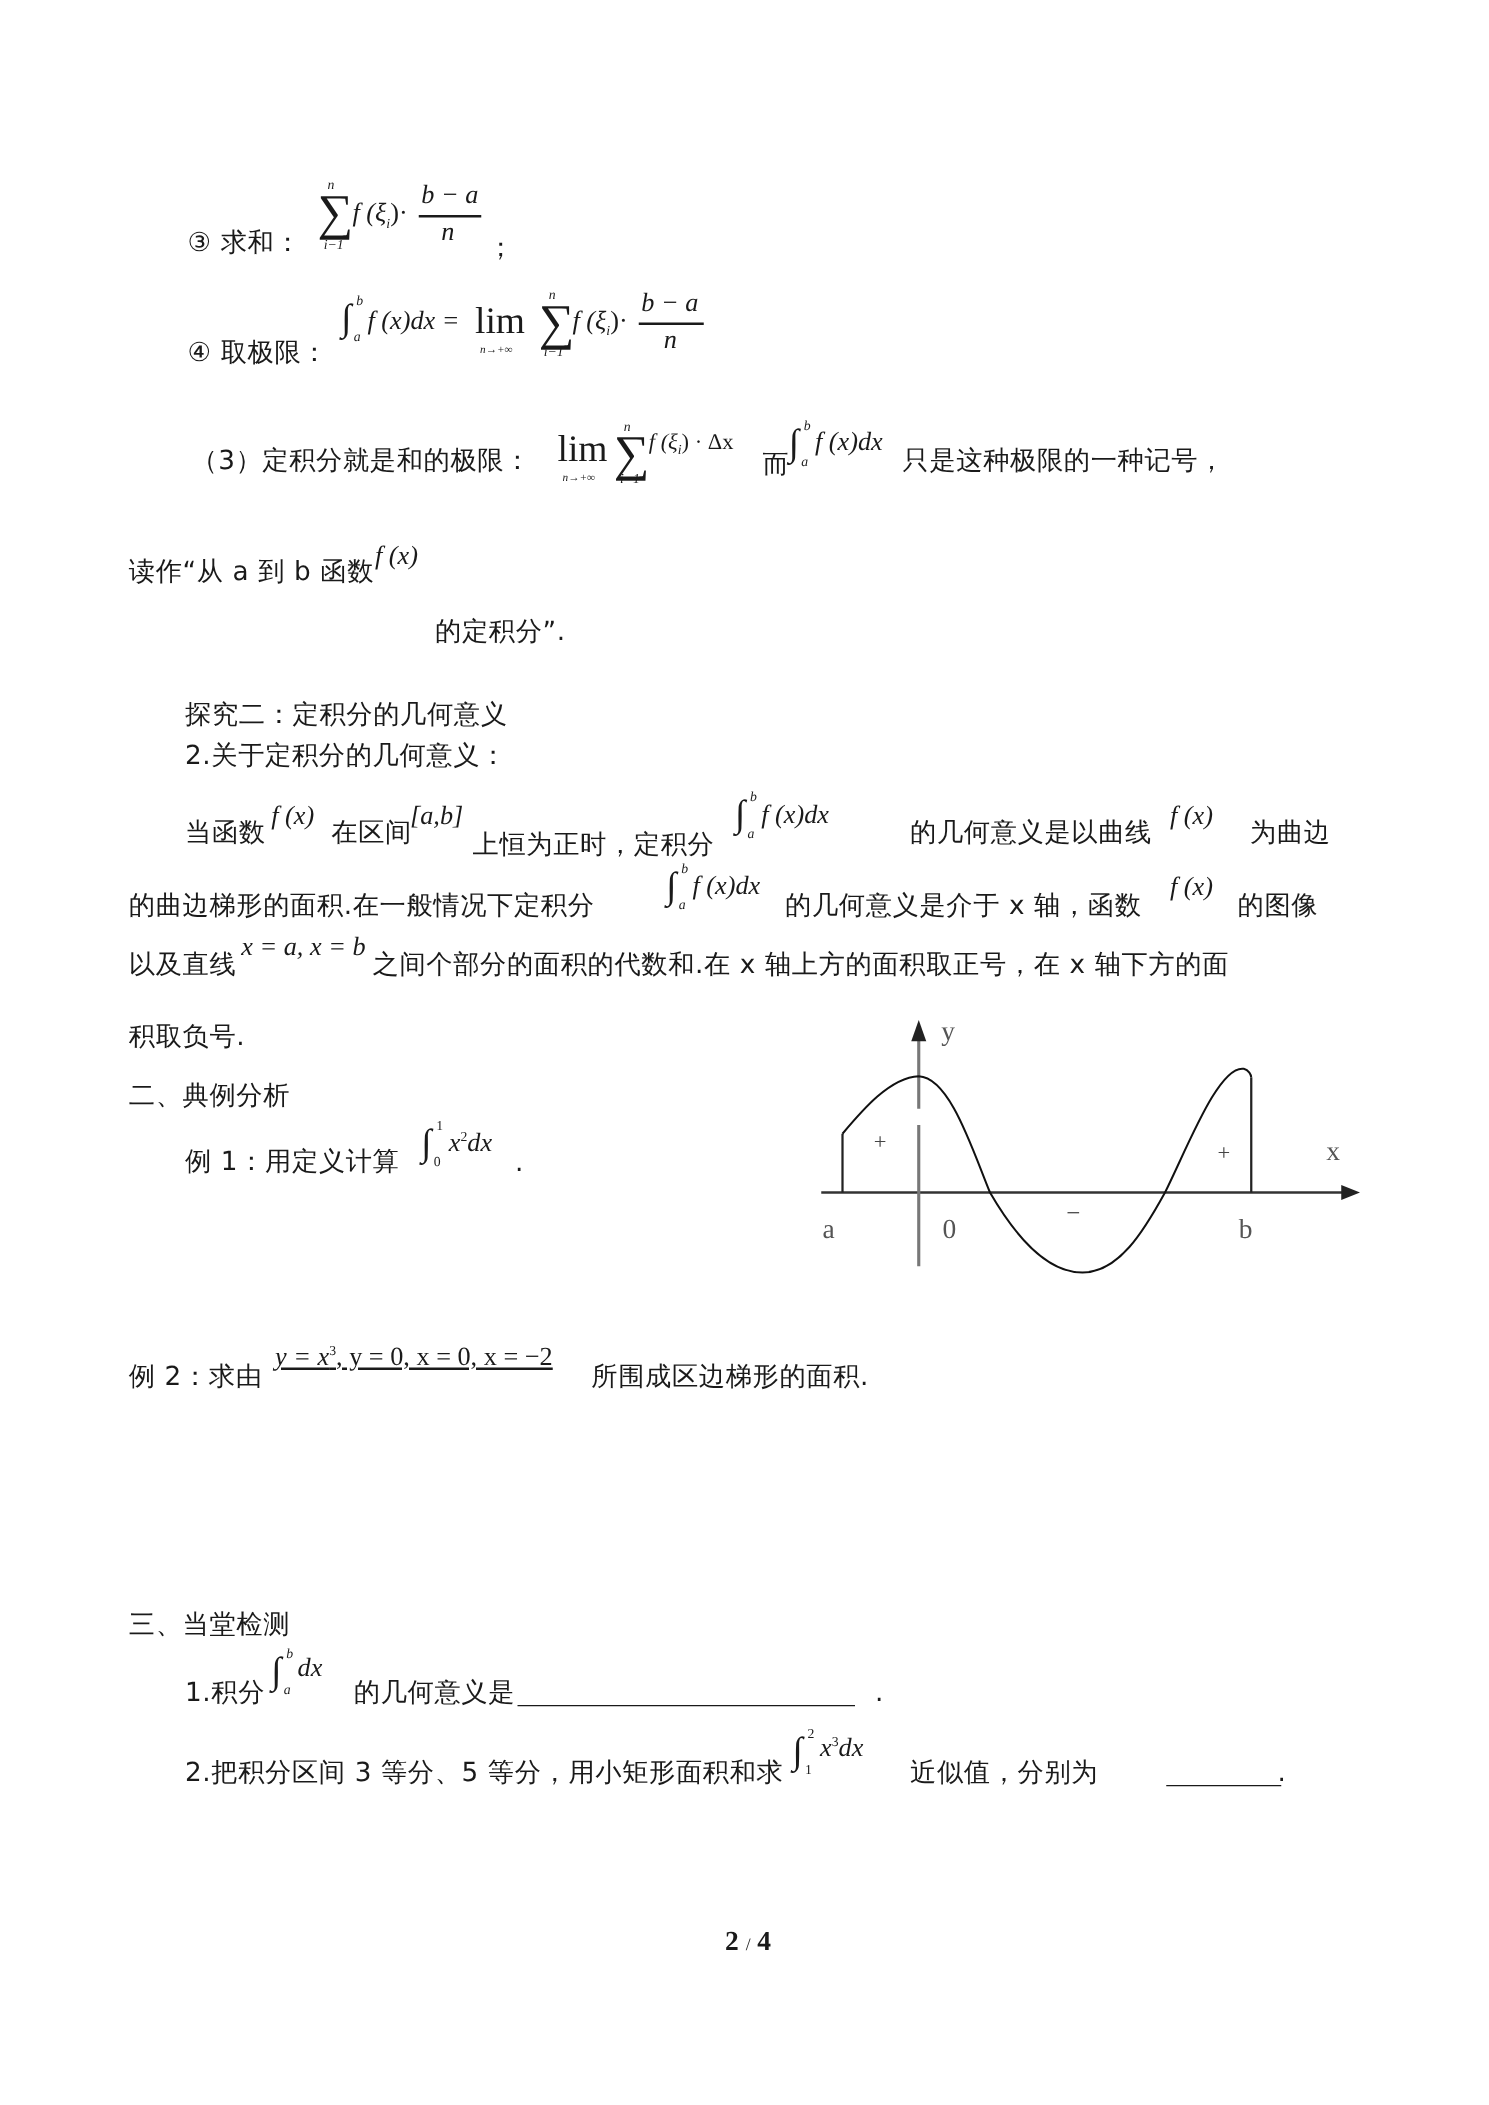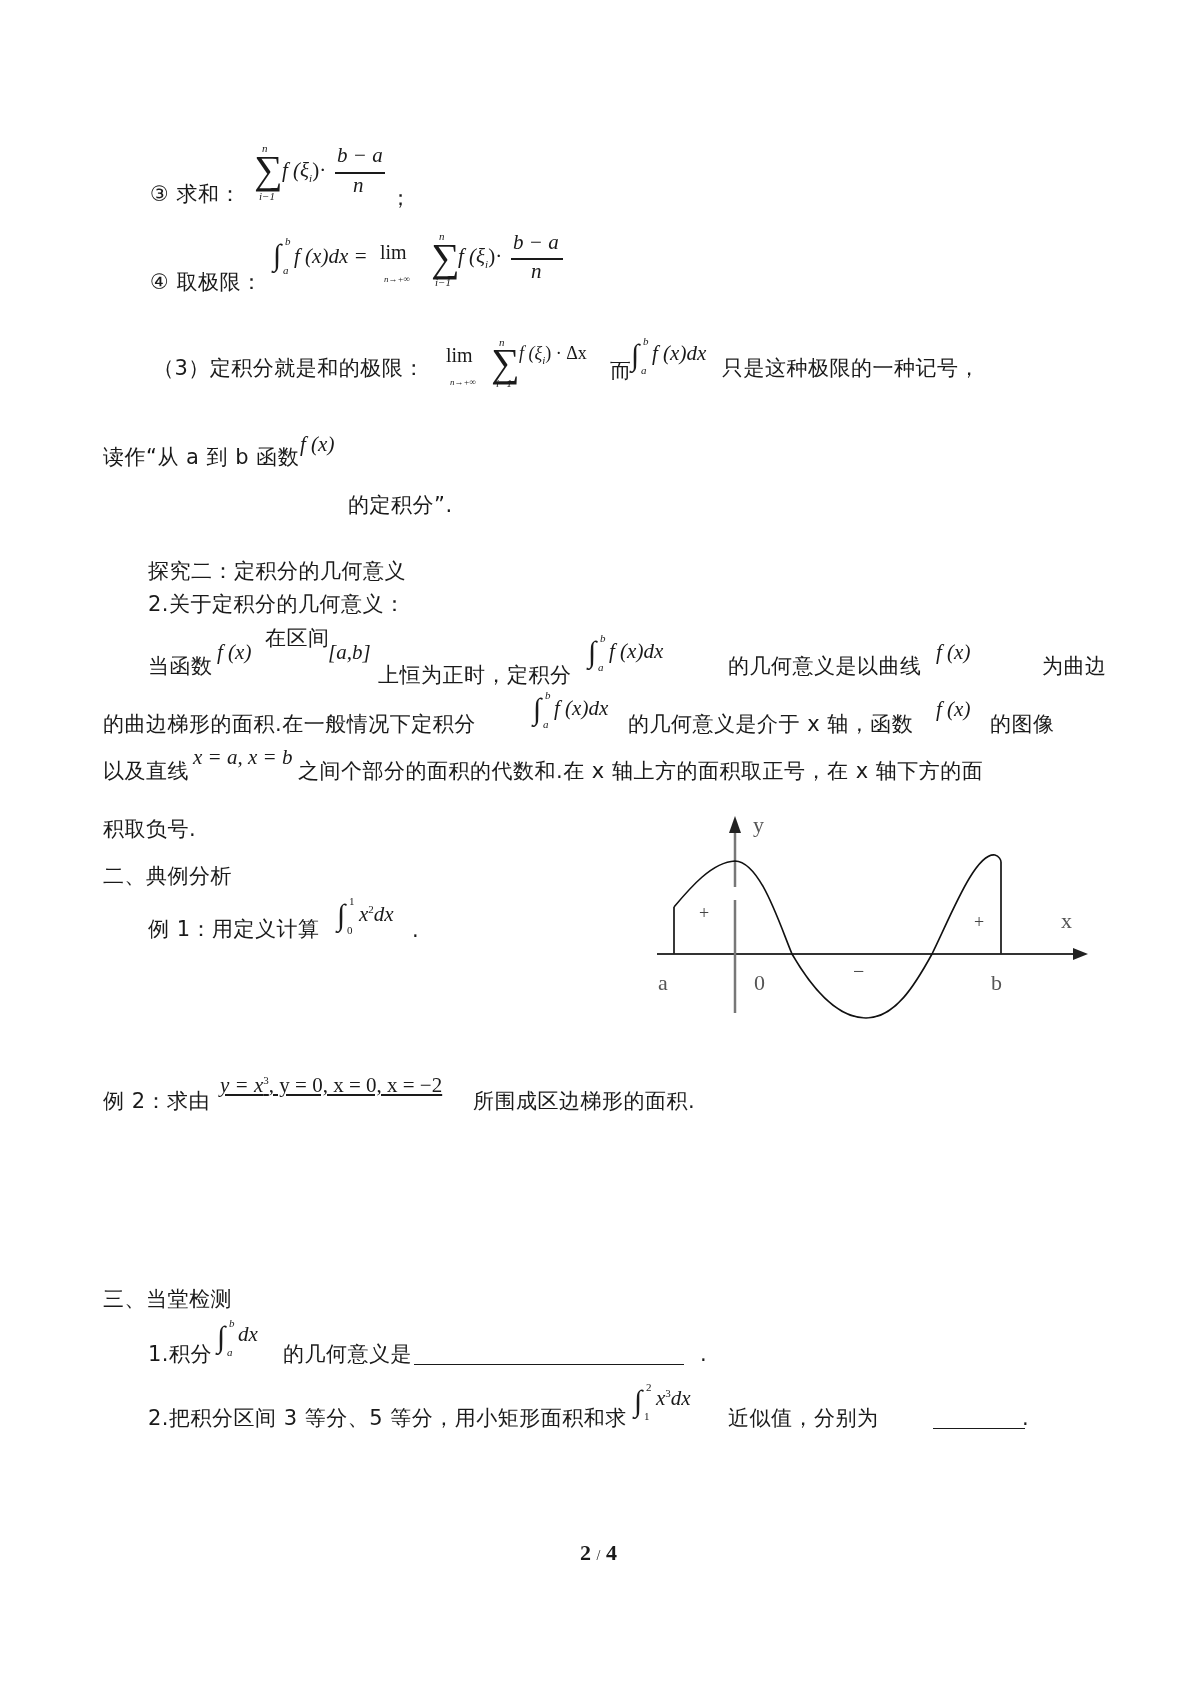--- a/index.html
+++ b/index.html
@@ -5,21 +5,21 @@
     html, body { margin: 0; padding: 0; background: #ffffff; }
     body { width: 1191px; height: 1684px; position: relative; overflow: hidden;
            font-family: "DejaVu Serif", "Liberation Serif", serif; color: #1a1a1a; }
     .abs { position: absolute; white-space: nowrap; }
     .cn { font-size: 21px; font-family: "DejaVu Sans", "Liberation Sans", sans-serif; letter-spacing: 0.5px; }
     .m { font-family: "Liberation Serif", "DejaVu Serif", serif; font-style: italic; }
     .up { font-family: "Liberation Serif", "DejaVu Serif", serif; font-style: normal; }
     .sz20 { font-size: 21px; }
     .sz12 { font-size: 11px; }
     .sigma { font-family: "Liberation Serif", serif; font-style: normal; font-size: 40px; line-height: 1; }
-    .lim { font-family: "Liberation Serif", serif; font-style: normal; font-size: 20px; line-height: 1; }
+    .lim { font-family: "Liberation Serif", serif; font-style: normal; font-size: 30px; line-height: 1; }
     .intg { font-family: "Liberation Serif", serif; font-style: normal; font-size: 30px; line-height: 1; }
     .frac-bar { position: absolute; height: 1.5px; background: #1a1a1a; }
     .blank { position: absolute; border-bottom: 1.5px solid #1a1a1a; height: 0; }
     .pageno { font-family: "Liberation Serif", serif; font-weight: bold; font-size: 22px; }
     .pageno .sep { font-weight: normal; font-size: 14px; }
   </style>
 </head>
 <body>
 
 <div>
@@ -69,30 +69,30 @@
   <span class="abs m sz20" style="left:300px; top:432px;">f (x)</span>
   <span class="abs cn" style="left:348px; top:443px;margin-top:48px;">的定积分”.</span>
 </div>
 
 <div>
   <span class="abs cn" style="left:148px; top:557px;">探究二：定积分的几何意义</span>
   <span class="abs cn" style="left:148px; top:590px;">2.关于定积分的几何意义：</span>
 
   <span class="abs cn" style="left:148px; top:652px;">当函数</span>
   <span class="abs m sz20" style="left:217px; top:640px;">f (x)</span>
-  <span class="abs cn" style="left:265px; top:624px;">在区间</span>
+  <span class="abs cn" style="left:265px; top:652px;">在区间</span>
   <span class="abs m sz20" style="left:328px; top:640px;">[a,b]</span>
   <span class="abs cn" style="left:378px; top:661px;">上恒为正时，定积分</span>
   <span class="abs intg" style="left:588px; top:637px;">∫</span>
   <span class="abs m sz12" style="left:600px; top:632px;">b</span>
   <span class="abs m sz12" style="left:598px; top:661px;">a</span>
   <span class="abs m sz20" style="left:609px; top:639px;">f (x)dx</span>
   <span class="abs cn" style="left:728px; top:652px;">的几何意义是以曲线</span>
   <span class="abs m sz20" style="left:936px; top:640px;">f (x)</span>
-  <span class="abs cn" style="left:1042px; top:652px;font-family:Liberation Serif, serif;">为曲边</span>
+  <span class="abs cn" style="left:1000px; top:652px;font-family:Liberation Serif, serif;">为曲边</span>
 
   <span class="abs cn" style="left:103px; top:710px;">的曲边梯形的面积.在一般情况下定积分</span>
   <span class="abs intg" style="left:533px; top:694px;">∫</span>
   <span class="abs m sz12" style="left:545px; top:689px;">b</span>
   <span class="abs m sz12" style="left:543px; top:718px;">a</span>
   <span class="abs m sz20" style="left:554px; top:696px;">f (x)dx</span>
   <span class="abs cn" style="left:628px; top:710px;">的几何意义是介于 x 轴，函数</span>
   <span class="abs m sz20" style="left:936px; top:697px;">f (x)</span>
   <span class="abs cn" style="left:990px; top:710px;">的图像</span>
 

